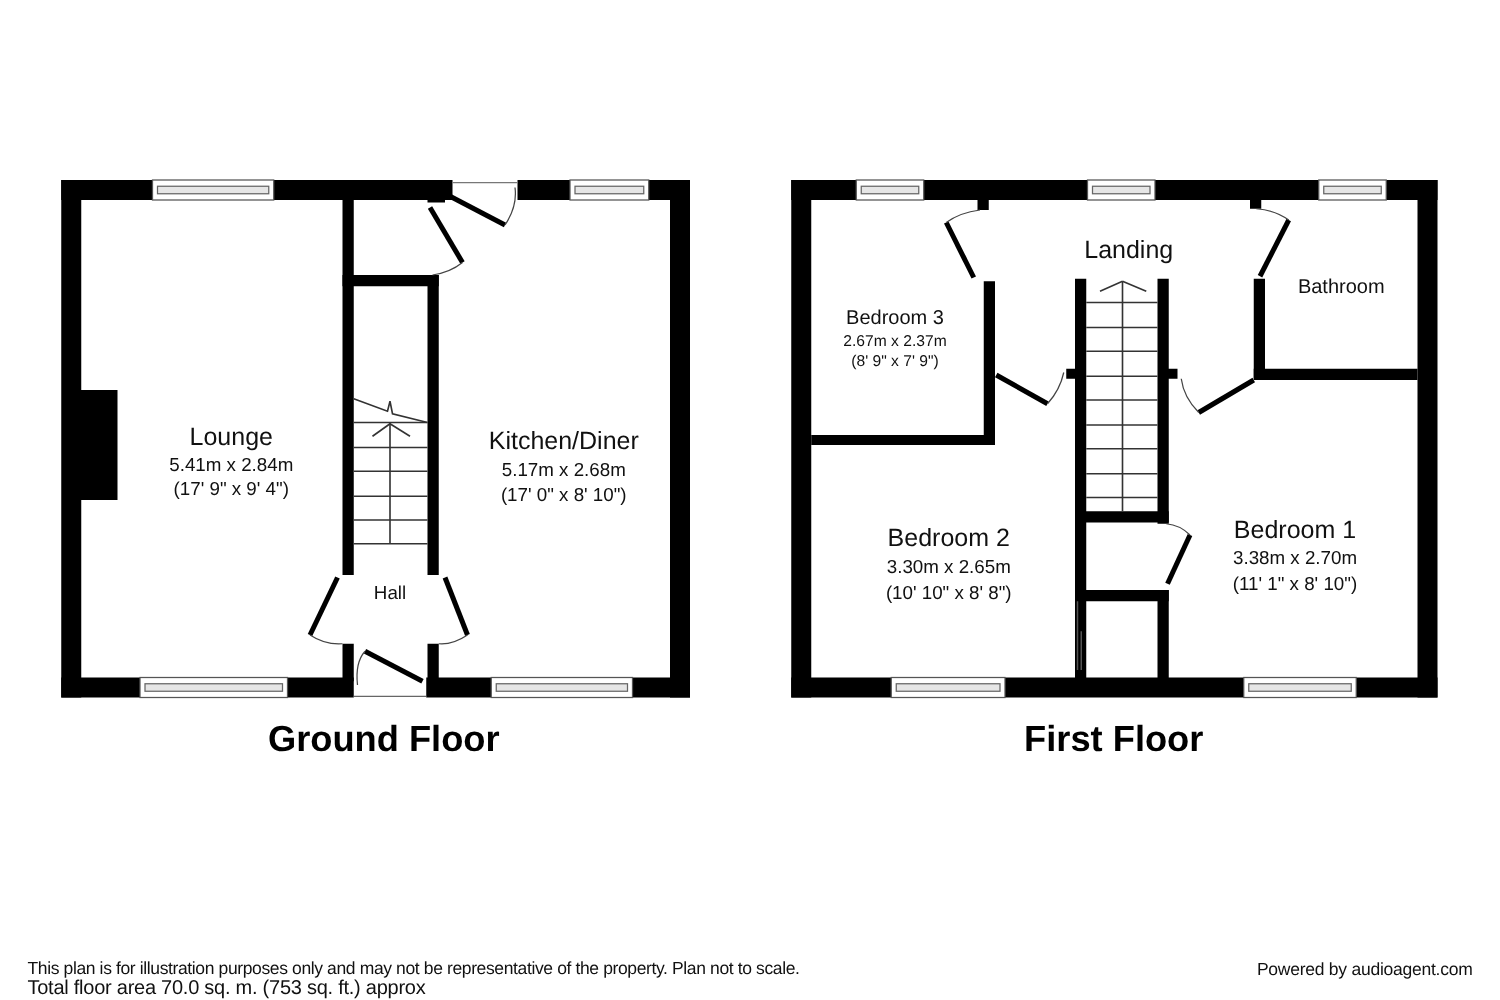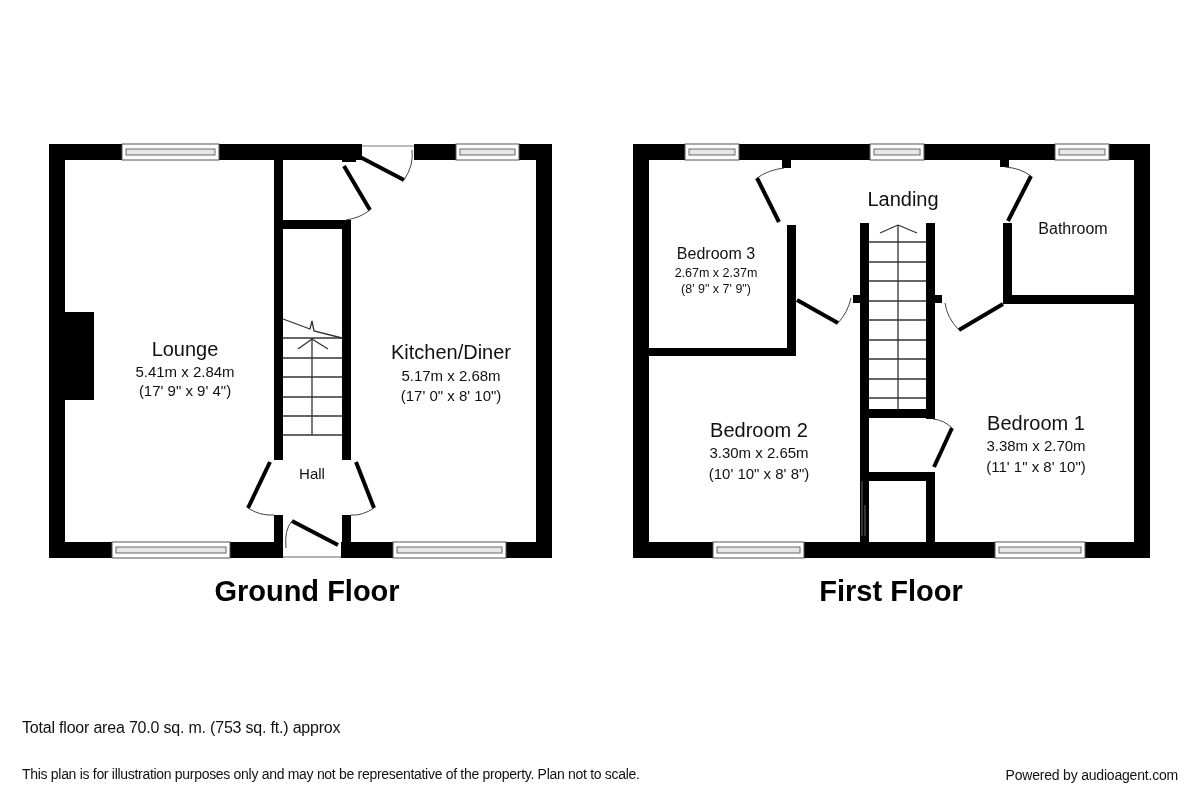--- a/index.html
+++ b/index.html
@@ -10,21 +10,21 @@
     .win-inner { fill: #e6e6e6; stroke: #666; stroke-width: 1; }
     .door-leaf { stroke: #000; stroke-width: 4; fill: none; }
     .door-arc { stroke: #444; stroke-width: 1; fill: none; }
     .stair { stroke: #333; stroke-width: 1.3; fill: none; }
     .room-name { font-family: "Liberation Sans", sans-serif; font-size: 20px; fill: #111; }
     .room-name-sm { font-family: "Liberation Sans", sans-serif; font-size: 16px; fill: #111; }
     .room-dim { font-family: "Liberation Sans", sans-serif; font-size: 15px; fill: #111; }
     .room-dim-sm { font-family: "Liberation Sans", sans-serif; font-size: 12.5px; fill: #111; }
     .floor-label { font-family: "Liberation Sans", sans-serif; font-size: 29px; font-weight: bold; fill: #000; }
     .footer { position: absolute; font-family: "Liberation Sans", sans-serif; color: #111; white-space: nowrap; }
-    .footer.total { left: 22px; top: 719px; font-size: 16px; letter-spacing: -0.2px; }
+    .footer.total { left: 22px; top: 782px; font-size: 16px; letter-spacing: -0.2px; }
     .footer.disclaimer { left: 22px; top: 766px; font-size: 14px; letter-spacing: -0.3px; text-align: center; }
     .footer.powered { right: 22px; top: 767px; font-size: 14px; letter-spacing: -0.2px; }
   </style>
 </head>
 <body>
 
 <svg class="plan" width="1200" height="800" viewBox="0 0 1200 800">
 
   <g>
 

